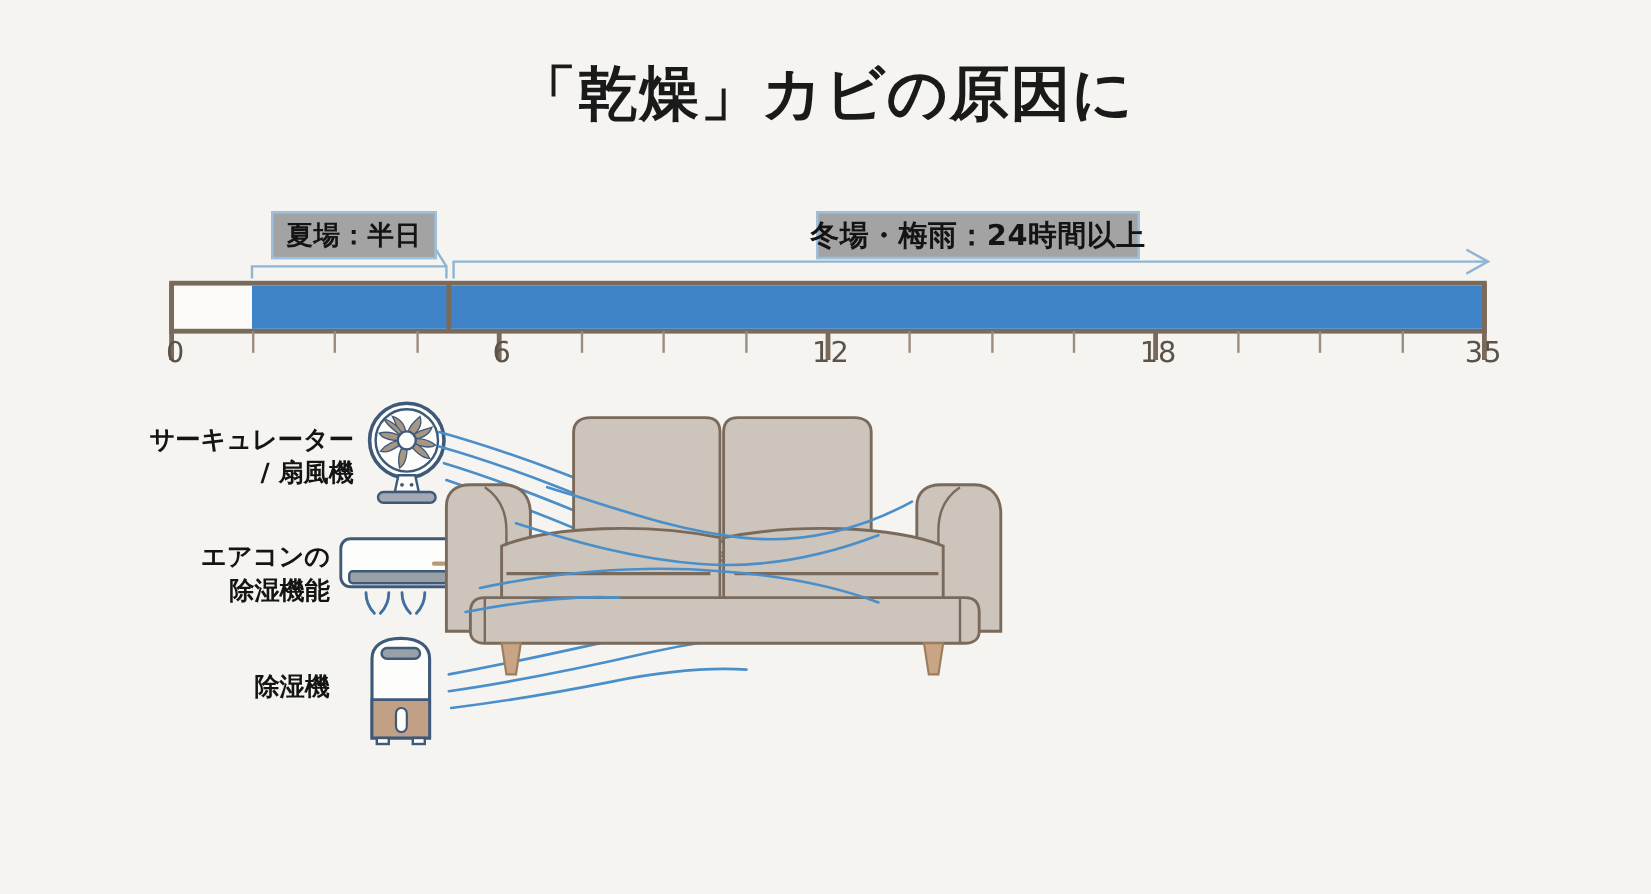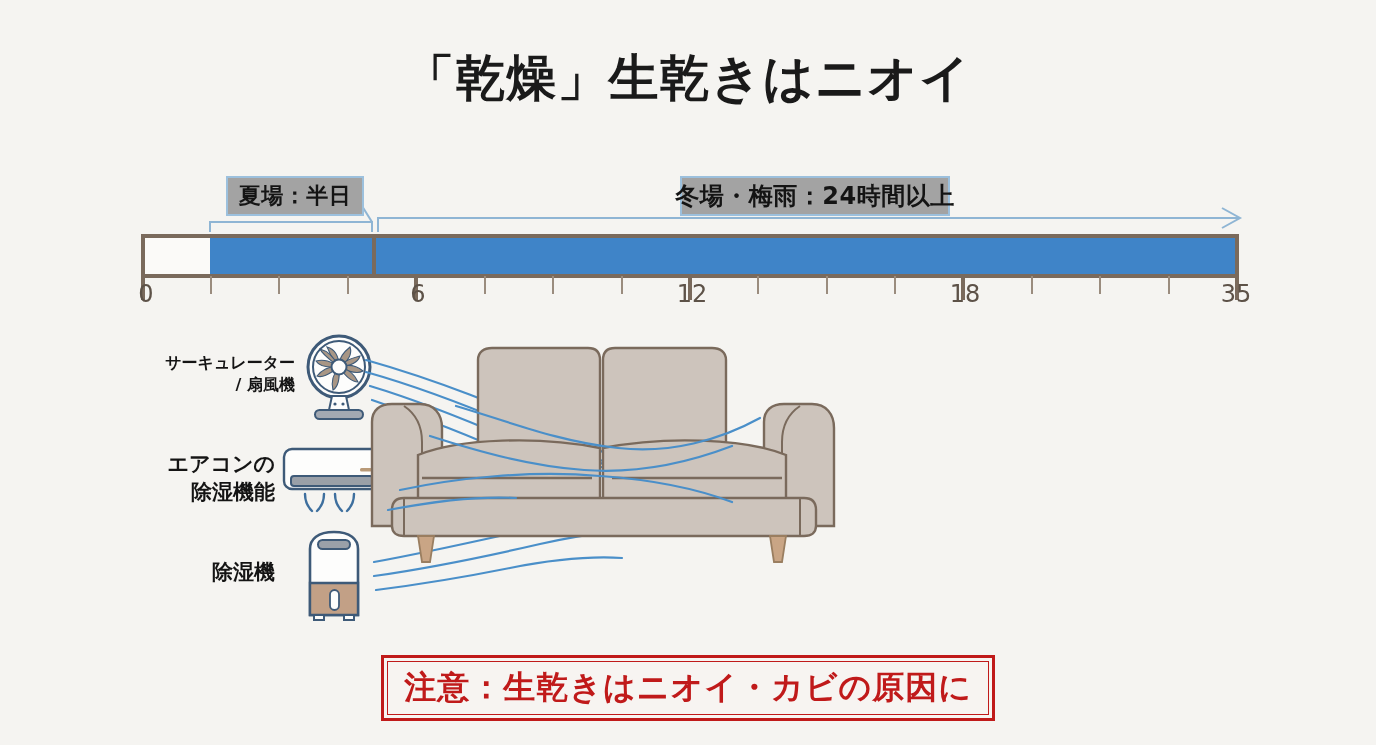--- a/index.html
+++ b/index.html
@@ -75,21 +75,21 @@
 
   
   .dev-label {
     position: absolute;
     font-weight: 700;
     color: #141414;
     text-align: right;
     line-height: 1.35;
     white-space: nowrap;
   }
-  #dev-label-fan  { left: 40px;  top: 352px; width: 255px; font-size: 16px; }
+  #dev-label-fan  { left: 40px;  top: 352px; width: 255px; font-size: 21px; }
   #dev-label-ac   { left: 60px;  top: 450px; width: 215px; font-size: 21px; }
   #dev-label-dh   { left: 60px;  top: 558px; width: 215px; font-size: 21px; }
 
   
   .icon-box { position: absolute; }
   #icon-fan { left: 298px; top: 332px; width: 82px; height: 92px; }
   #icon-ac  { left: 281px; top: 446px; width: 106px; height: 68px; }
   #icon-dh  { left: 297px; top: 527px; width: 74px; height: 96px; }
 
   
@@ -126,21 +126,21 @@
     color: #c01a1a;
     letter-spacing: 1px;
     white-space: nowrap;
   }
 </style>
 </head>
 <body>
 
 <div id="stage">
 
-  <div id="title">「乾燥」生乾きはニオイ</div>
+  <div id="title">「乾燥」カビの原因に</div>
 
   <div id="timeline">
 
     <svg class="tl-svg" width="1376" height="145" viewBox="0 0 1376 145">
 
       <g>
         <path d="M210,62 L210,52 L372,52 L372,62" fill="none" stroke="#8fb5d4" stroke-width="2"></path>
         <path d="M372,52 L362,36" fill="none" stroke="#8fb5d4" stroke-width="2"></path>
       </g>
 
@@ -322,19 +322,14 @@
 
       <g fill="none" stroke="#4a8fc9" stroke-width="2.2" stroke-linecap="round">
         <path d="M96,76 C150,92 200,112 258,118 C310,124 360,110 400,88"></path>
         <path d="M70,106 C120,122 170,136 224,140 C278,144 330,132 372,116"></path>
         <path d="M40,160 C96,148 170,140 240,146 C298,150 340,160 372,172"></path>
         <path d="M28,180 C80,170 120,166 156,168"></path>
       </g>
     </svg>
   </div>
 
-  <div id="warning">
-    <div id="warning-inner">
-      <span id="warning-text">注意：生乾きはニオイ・カビの原因に</span>
-    </div>
-  </div>
 
 </div>
 
 </body></html>

